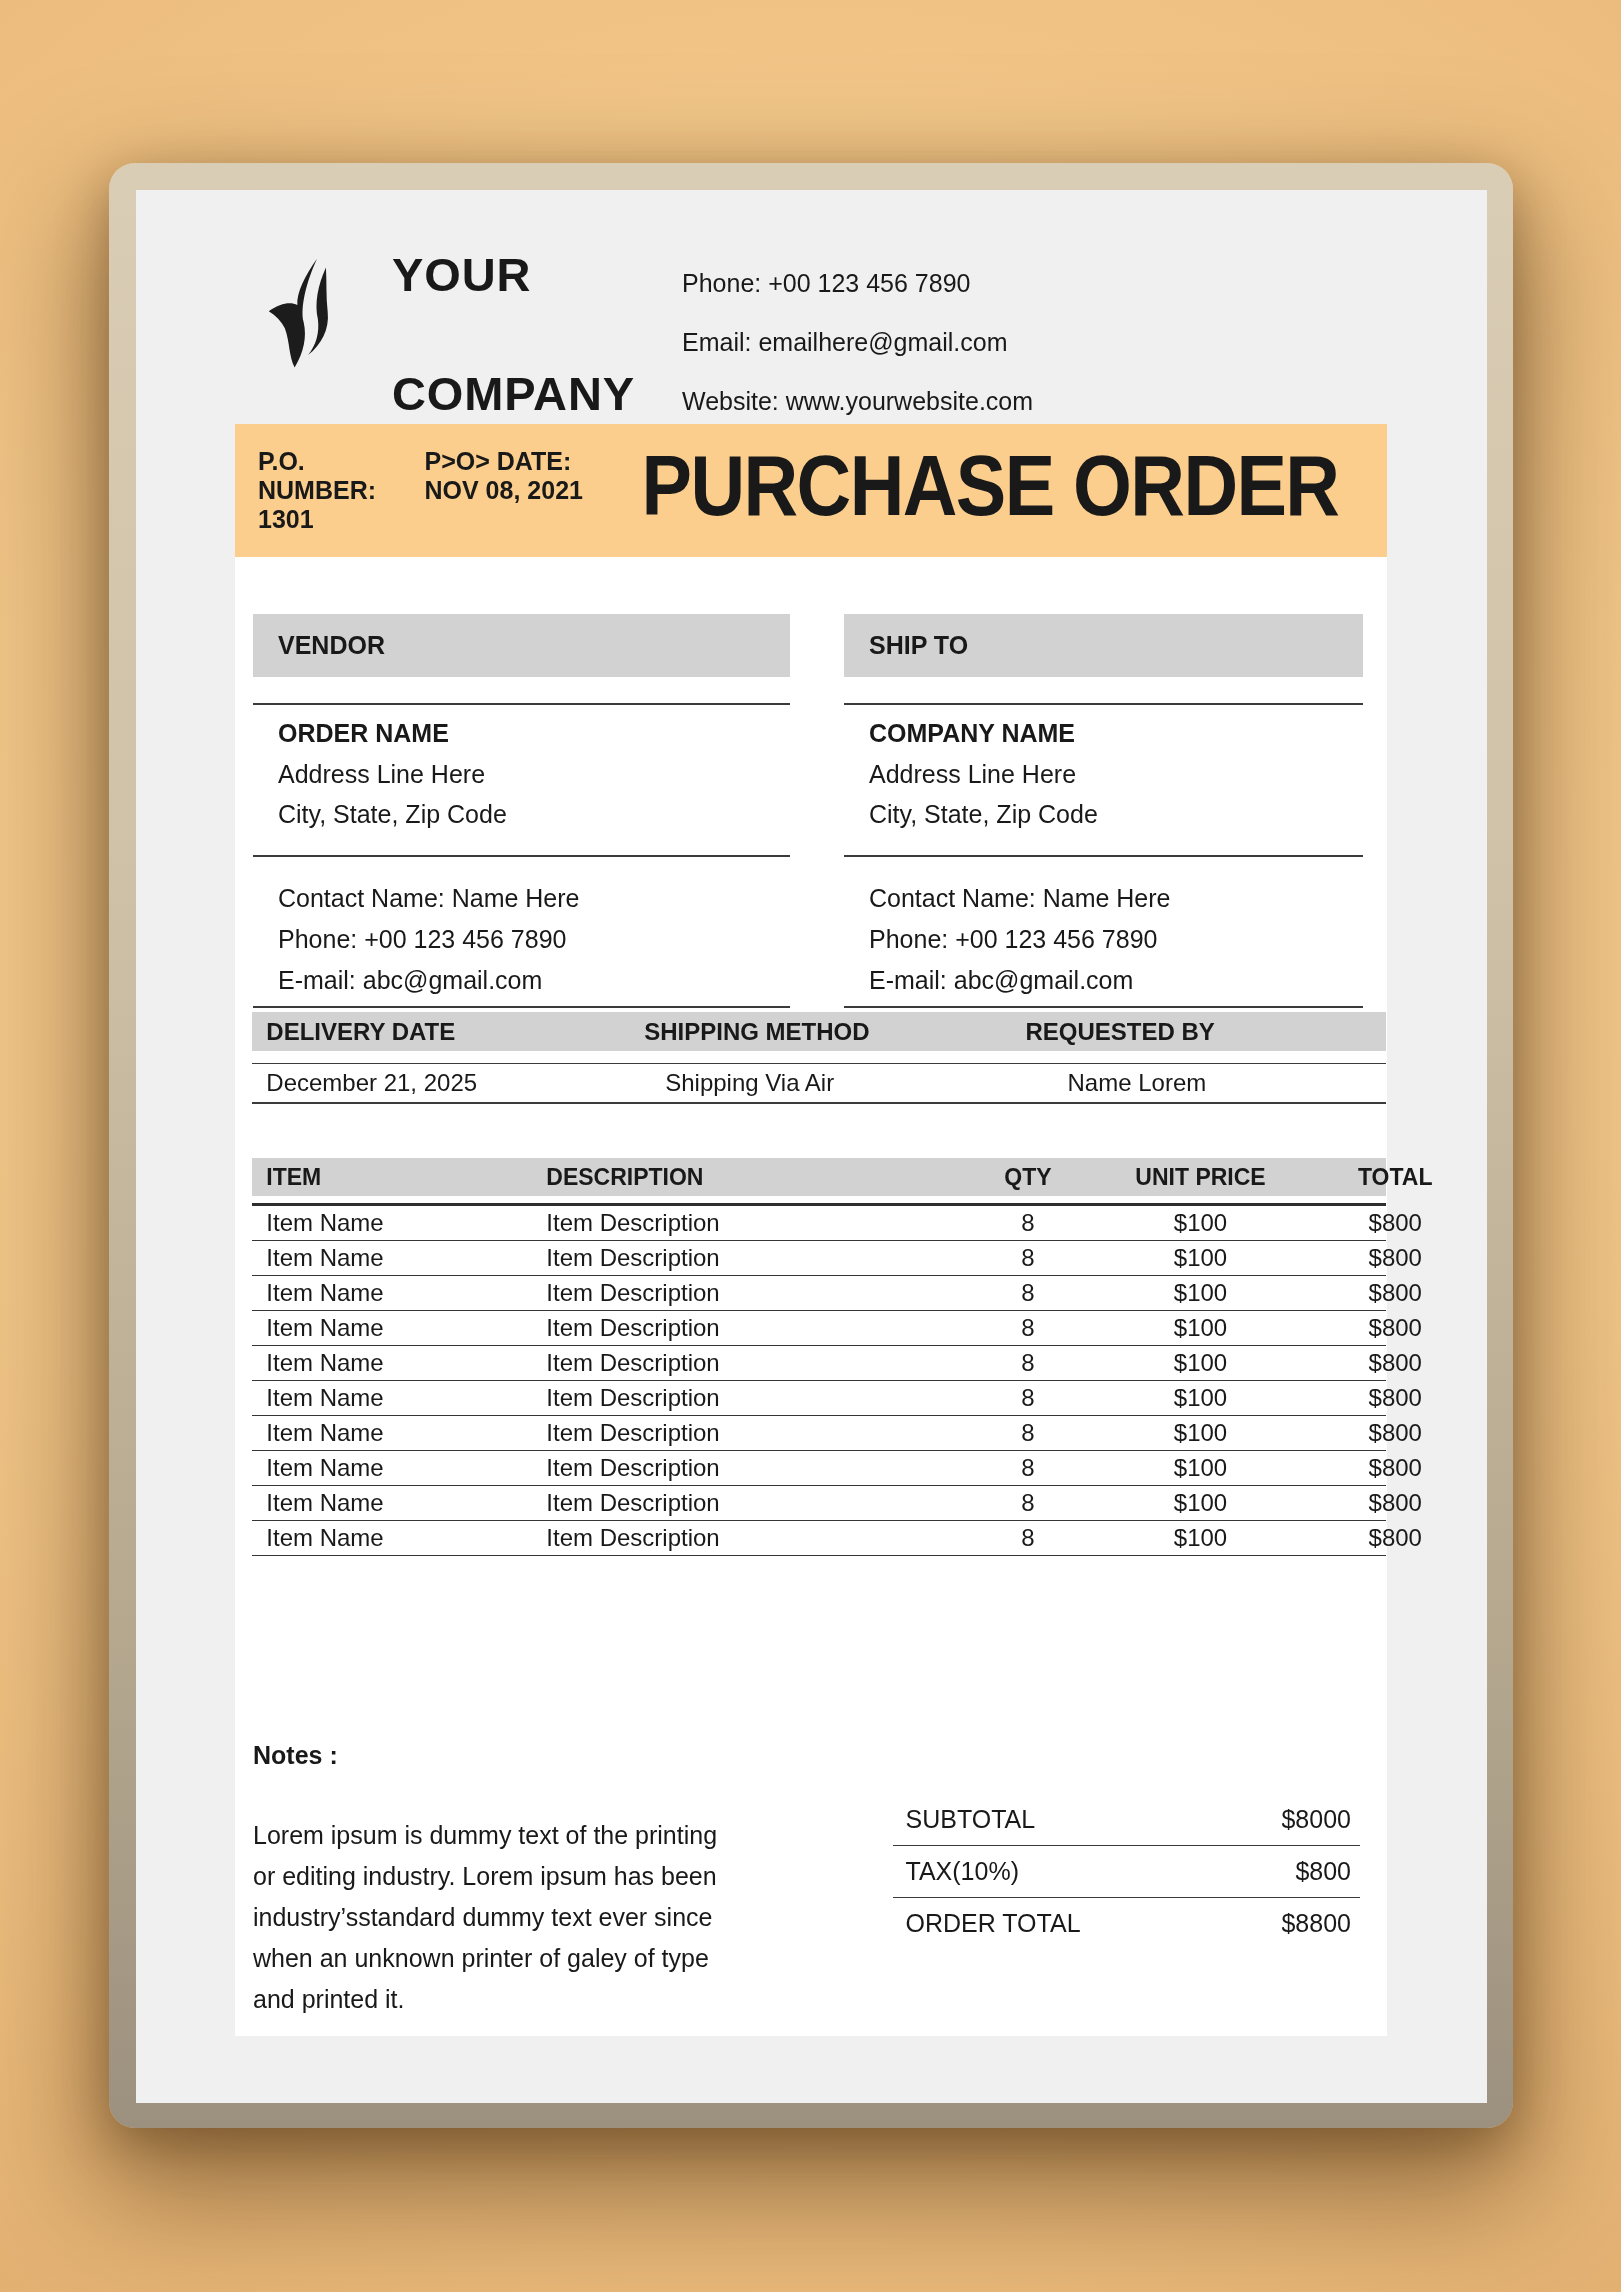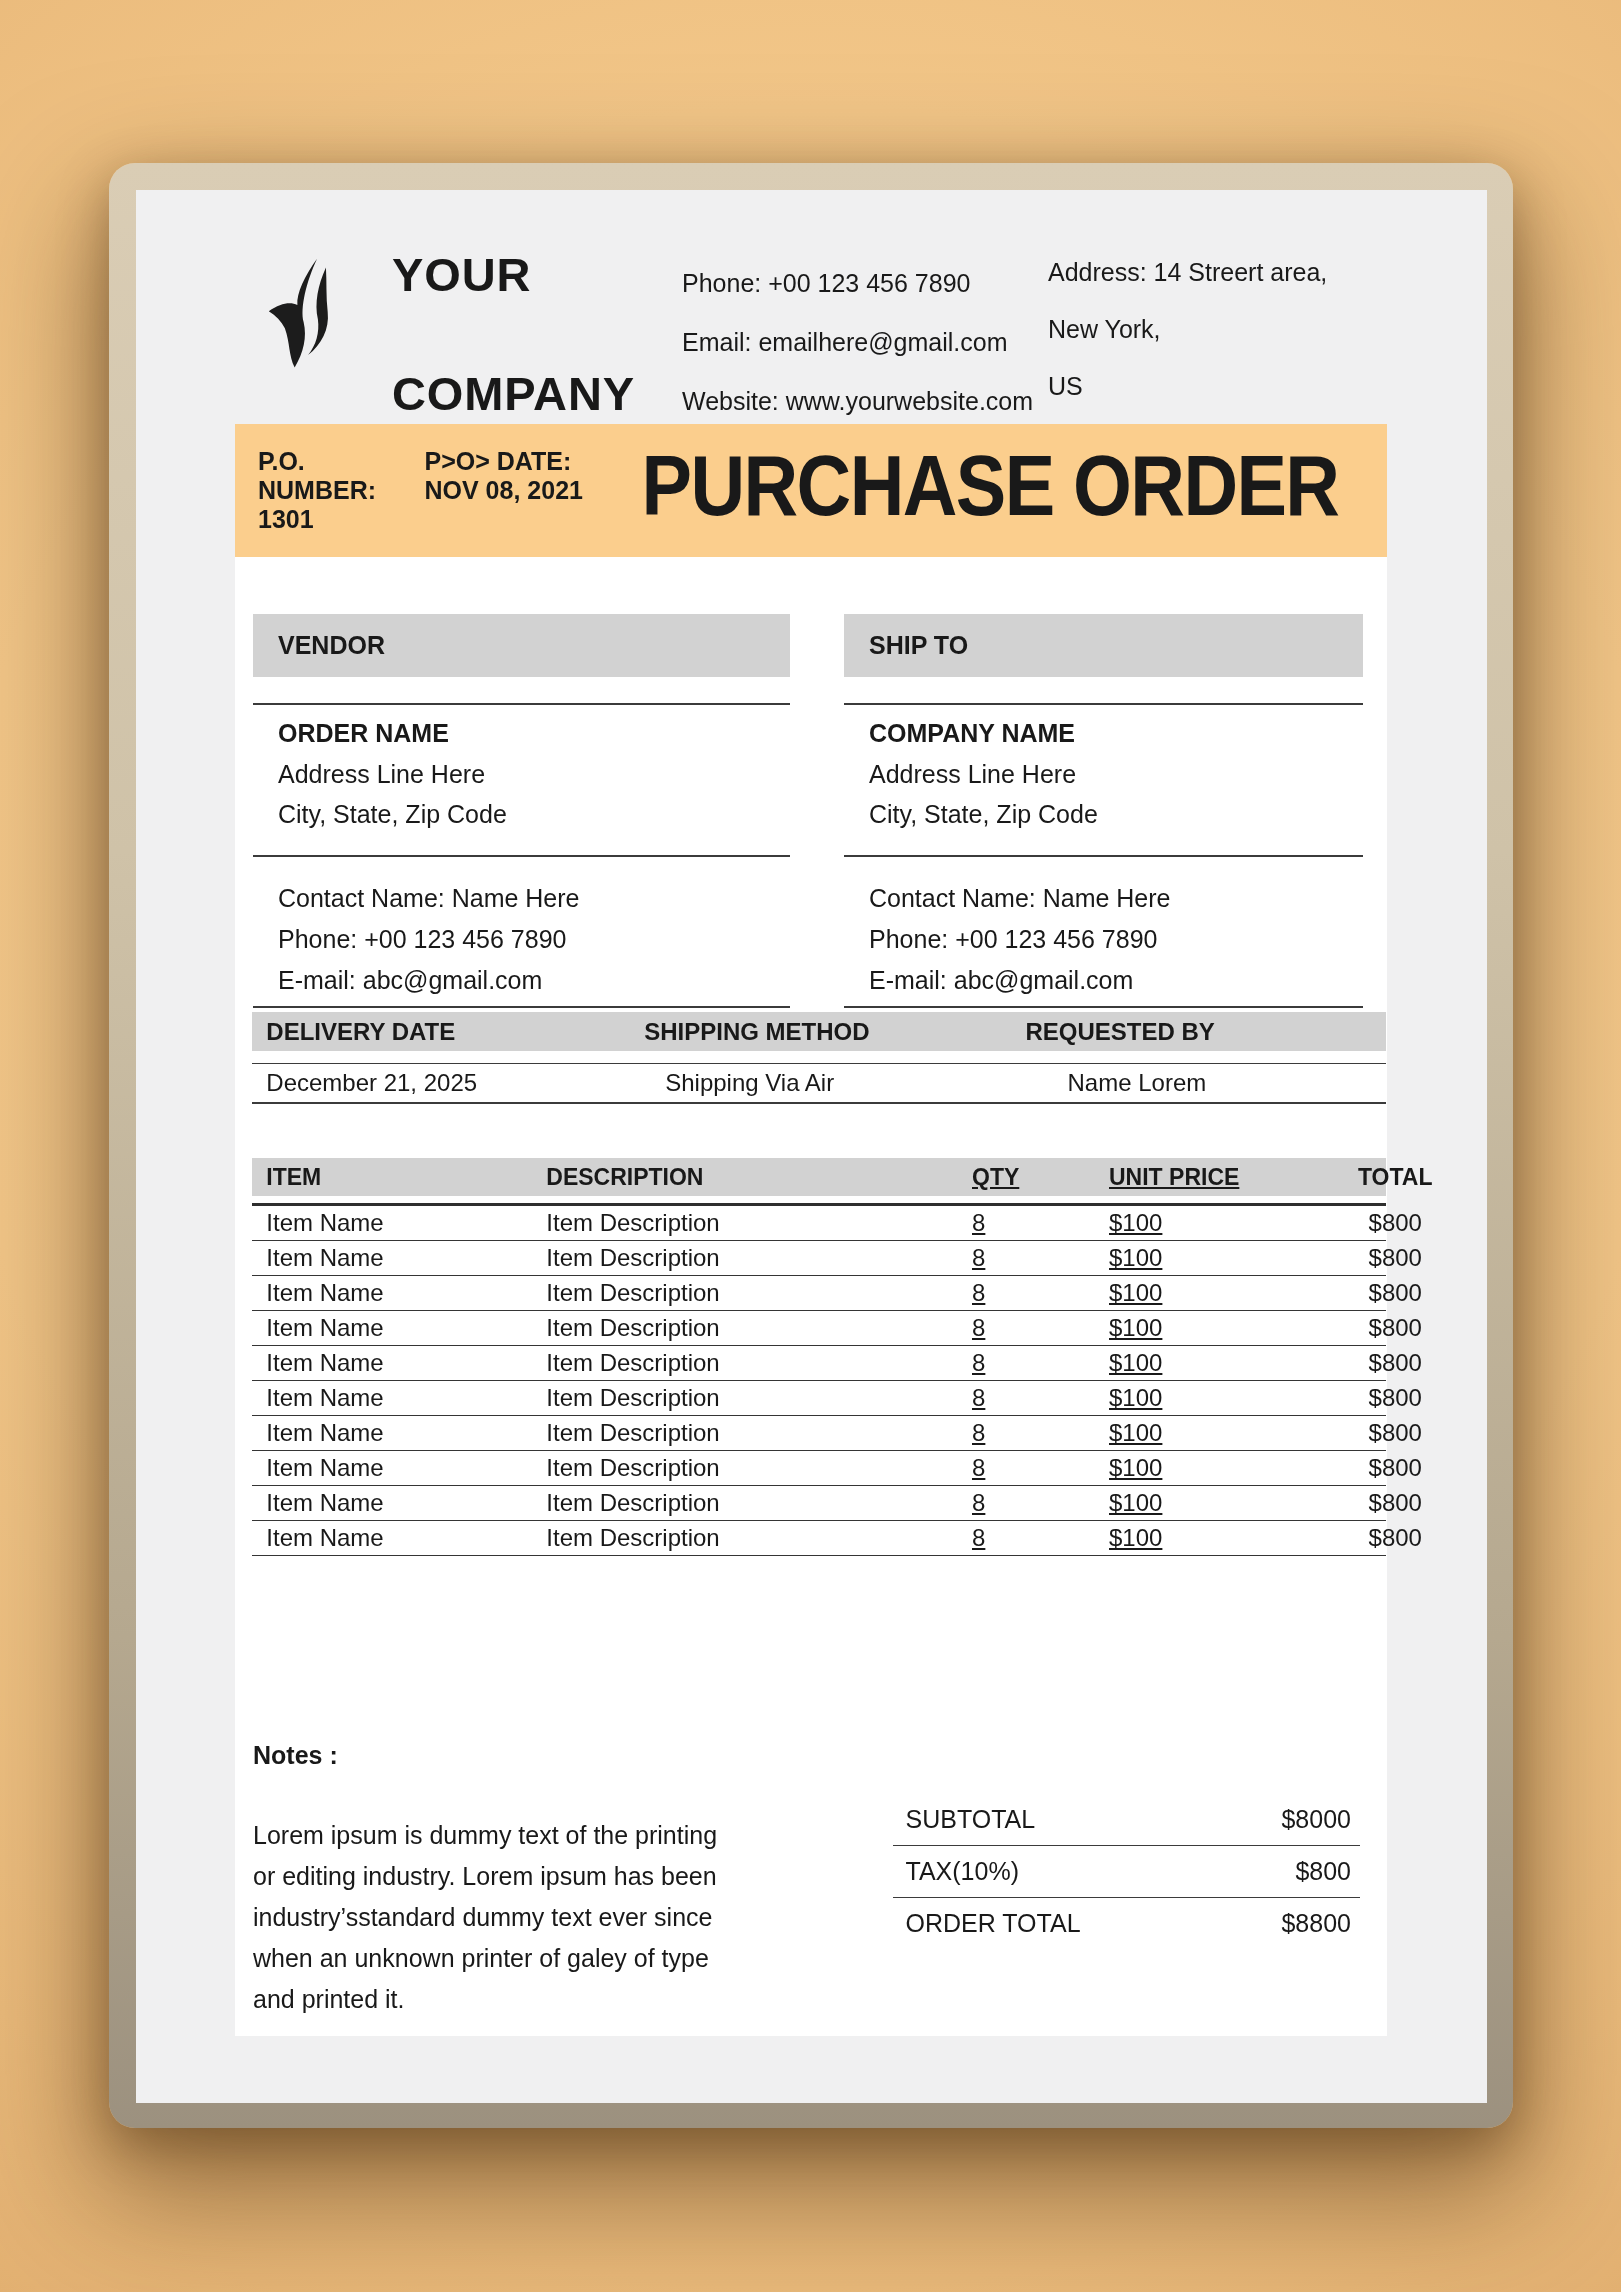--- a/index.html
+++ b/index.html
@@ -43,21 +43,21 @@
   .dl-row{height:38px;display:grid;grid-template-columns:385px 376px 1fr;align-items:center;font-size:24px;margin-top:11.6px;gap:21px;}
   .dl .c1{padding-left:14.3px}.dl .c2{padding-left:7.2px}.dl .c3{padding-left:12.5px}
   .dline{height:1.8px;background:#3b3b3b;}
   
   .it{left:116px;top:968px;width:1134px;}
   .it-grid{display:grid;grid-template-columns:255px 415px 112px 183px 169px;align-items:center;gap:25px;}
   .it-bar{height:38px;background:#d2d2d2;font-size:23px;font-weight:bold;}
   .it-thick{margin-top:7.2px;height:2.7px;background:#2e2e2e;}
   .it-row{height:35px;font-size:24px;border-bottom:1.8px solid #353535;box-sizing:border-box;}
   .cl{padding-left:14.3px;}
-  .cc{text-align:left;text-decoration:underline;}
+  .cc{text-align:center;}
   .cr{text-align:center;padding-right:12.5px;}
   
   .notes-label{left:117px;top:1551px;font-size:25px;font-weight:bold;}
   .notes-text{left:117px;top:1625px;width:537px;font-size:25px;line-height:41px;white-space:pre-line;}
   .totals{left:757px;top:1603px;width:467px;font-size:25px;}
   .tot-row{height:51px;display:flex;align-items:center;justify-content:space-between;padding:0 9px 0 12.5px;border-bottom:1.8px solid #3b3b3b;}
   .tot-row.first{height:52px;gap:45px;}
   .tot-row.last{border-bottom:none;}
 </style>
 </head>
@@ -70,25 +70,20 @@
     <svg class="abs logo" viewBox="0 0 84 128" xmlns="http://www.w3.org/2000/svg">
       <path fill="#1c1c1c" d="M56 2 C42 22 33 40 34 54 C26 50 15 52 2 61 C10 66 16 72 20 80 C26 97 24 110 31 124 C41 107 45 90 41 73 C37 57 44 28 56 2 Z"></path>
       <path fill="#1c1c1c" d="M66 12 C57 32 53 52 57 70 C59 85 55 99 46 110 C61 98 70 81 68 62 C66 45 67 28 66 12 Z"></path>
     </svg>
     <div class="abs co-line" style="top:57px">YOUR</div>
     <div class="abs co-line" style="top:176px">COMPANY</div>
     <div class="abs contact">
       <div>Phone: +00 123 456 7890</div>
       <div>Email: emailhere@gmail.com</div>
       <div>Website: www.yourwebsite.com</div>
-    </div>
-    <div class="abs address">
-      <div>Address: 14 Streert area,</div>
-      <div>New York,</div>
-      <div>US</div>
     </div>
 
     <div class="abs banner">
       <div class="banner-left">
         <div>P.O. NUMBER: 1301</div>
         <div>P&gt;O&gt; DATE: NOV 08, 2021</div>
       </div>
       <div class="banner-title">PURCHASE ORDER</div>
     </div>
 

